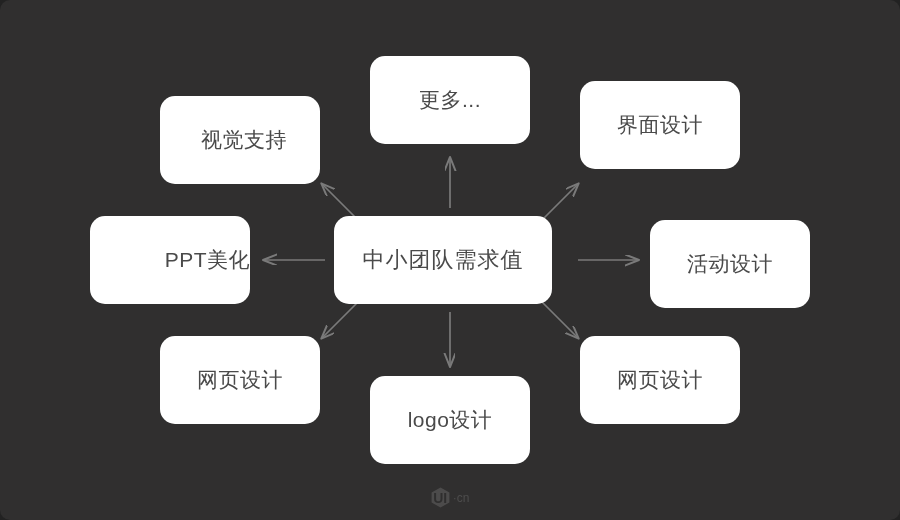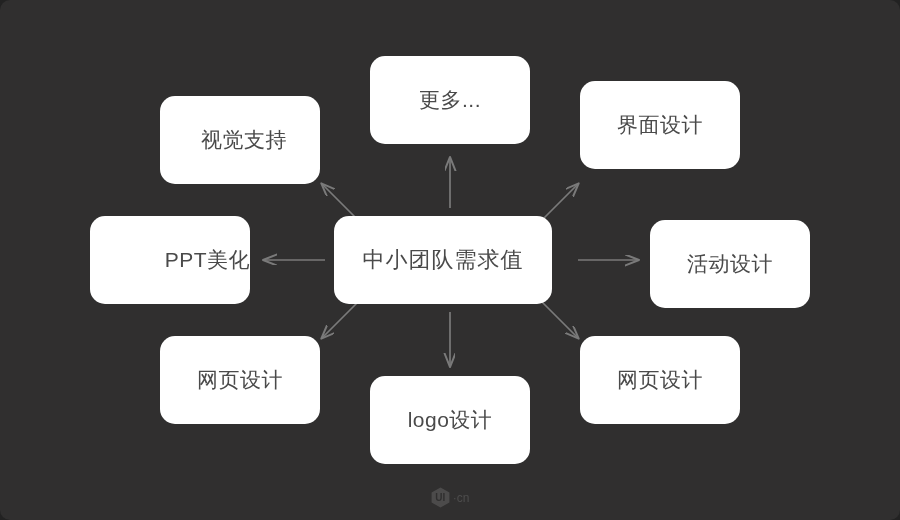--- a/index.html
+++ b/index.html
@@ -89,21 +89,21 @@
     position: relative;
     width: 19px;
     height: 21px;
     display: flex;
     align-items: center;
     justify-content: center;
   }
   #watermark .hex svg { position: absolute; left: 0; top: 0; }
   #watermark .hex-label {
     position: relative;
-    font-size: 10px;
+    font-size: 14px;
     font-weight: bold;
     color: #2e2e2e;
     letter-spacing: 0px;
     z-index: 2;
   }
   #watermark .wm-suffix {
     font-size: 12px;
     color: #8d8d8d;
     letter-spacing: 0px;
   }

